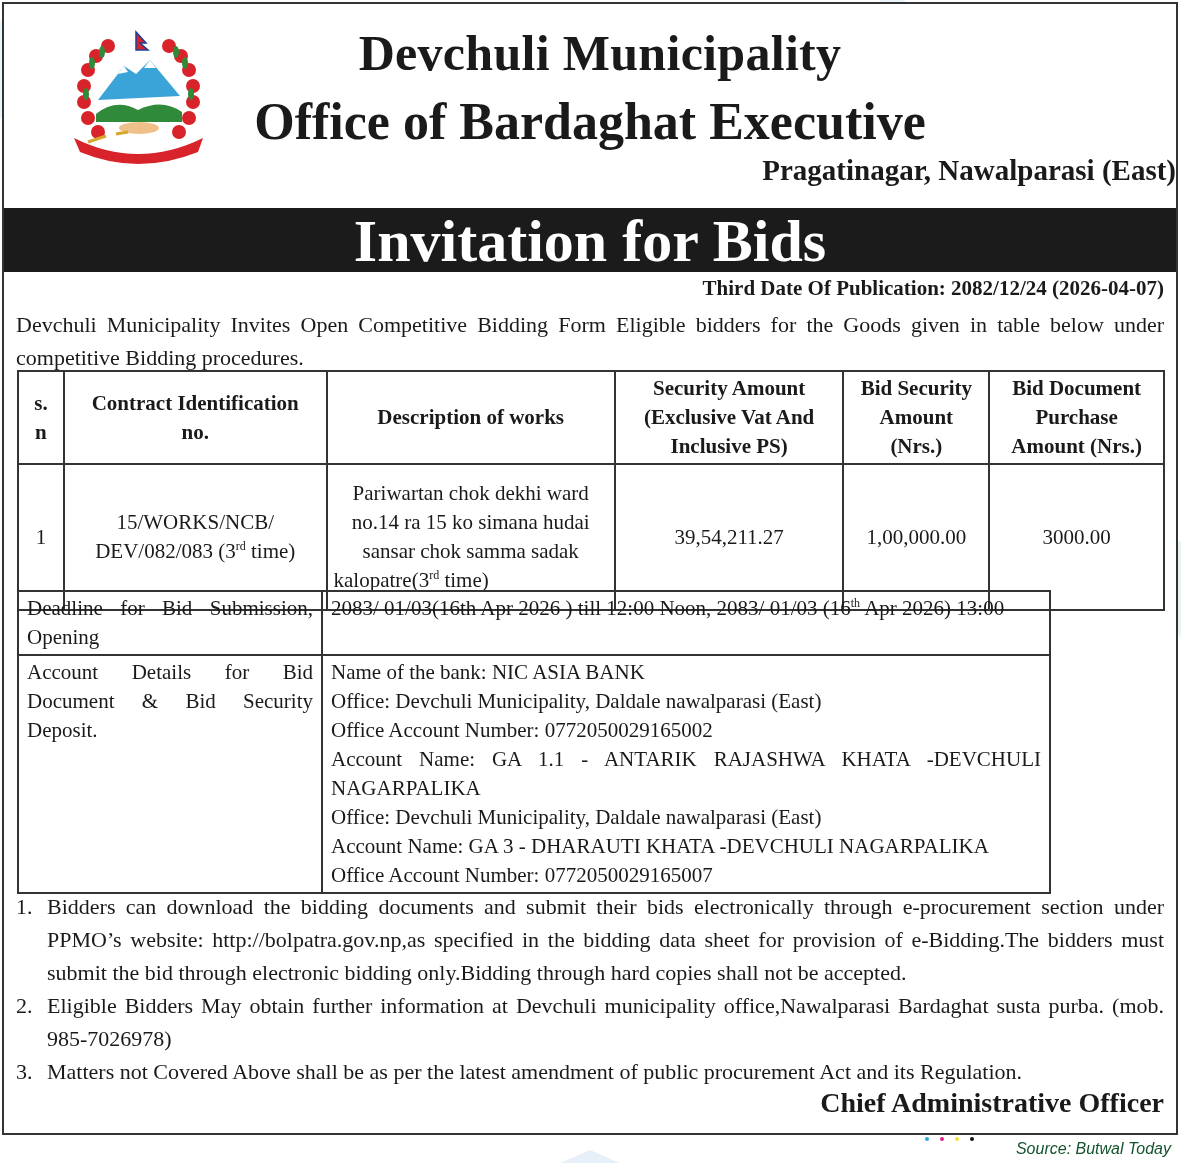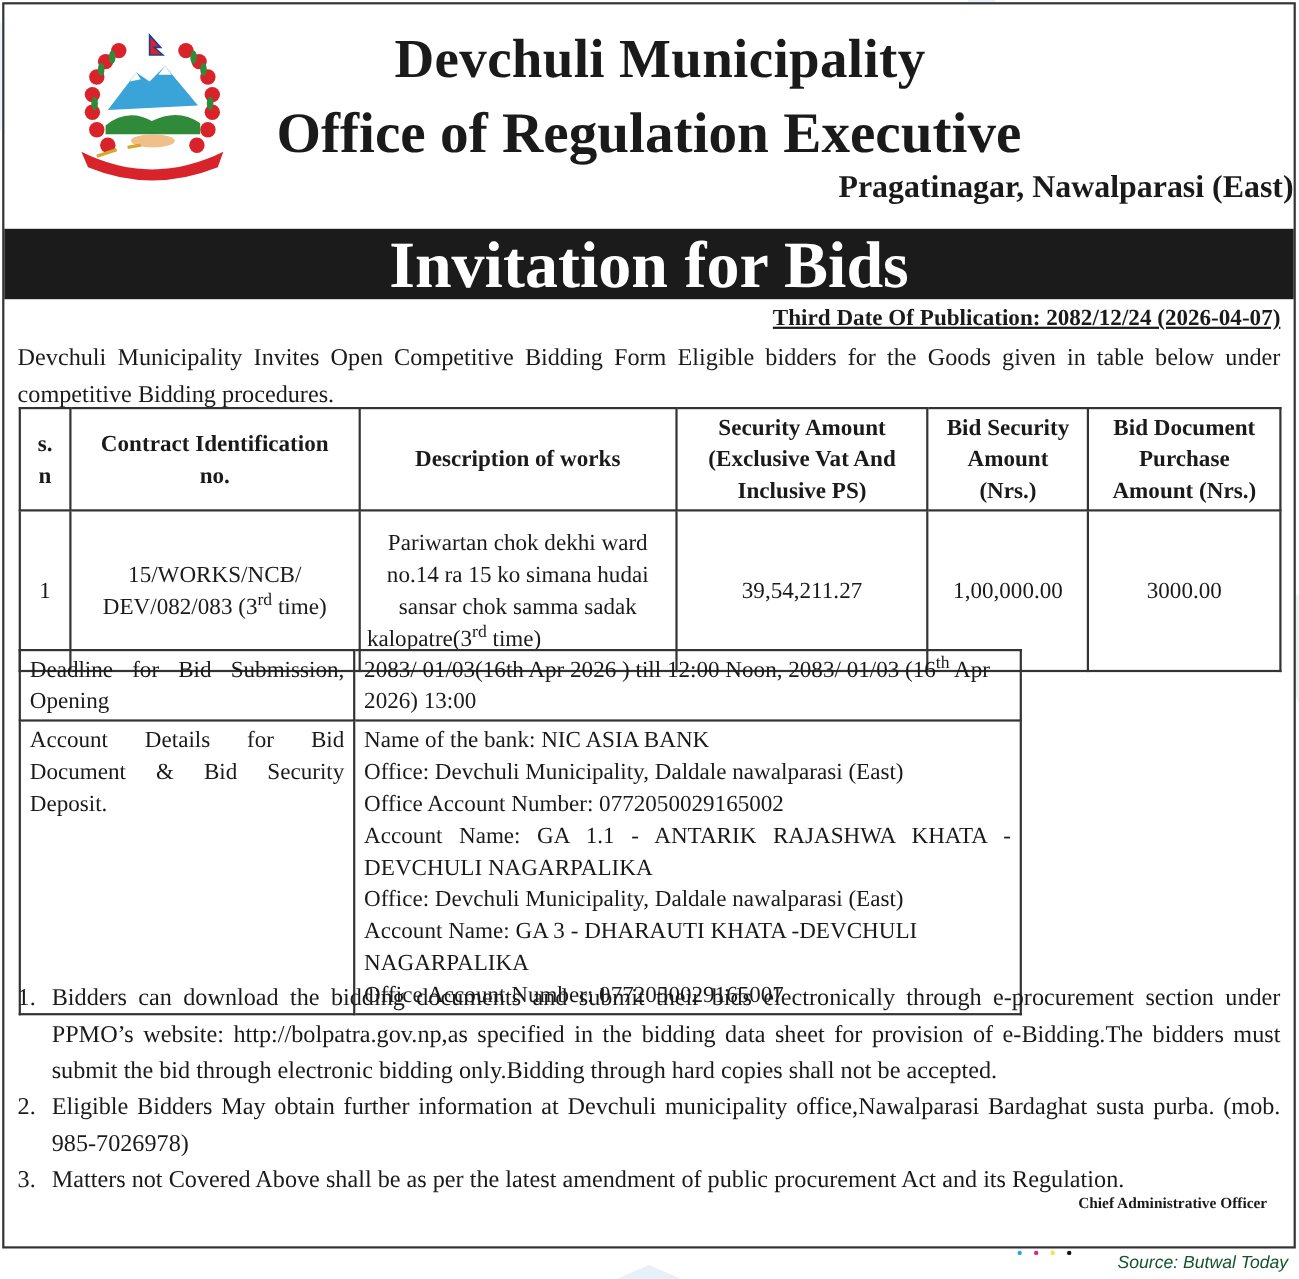--- a/index.html
+++ b/index.html
@@ -17,47 +17,47 @@
     .h-title1 { position: absolute; left: 0; right: 0; top: 20px; text-align: center; padding-left: 20px;
       font-size: 50px; font-weight: bold; letter-spacing: 0.3px; }
     .h-title2 { position: absolute; left: 0; right: 0; top: 88px; text-align: center; padding-left: 0;
       font-size: 52px; font-weight: bold; }
     .h-sub { position: absolute; left: 0; right: 0; top: 150px; text-align: right;
       font-size: 29px; font-weight: bold; }
 
     .banner { position: absolute; left: 0; top: 204px; width: 1172px; height: 64px; background: #1b1b1b;
       color: #fff; text-align: center; font-size: 60px; font-weight: bold; line-height: 66px; }
 
-    .pubdate { position: absolute; right: 12px; top: 272px; font-size: 21px; font-weight: bold; text-decoration: underline; }
+    .pubdate { position: absolute; right: 12px; top: 272px; font-size: 21px; font-weight: bold; }
 
     .intro { position: absolute; left: 12px; right: 12px; top: 304px; font-size: 22px; line-height: 33px;
       text-align: justify; text-align-last: left; }
 
     
     table.bids { position: absolute; left: 13px; top: 366px; width: 1148px; border-collapse: collapse; font-size: 21px; }
     table.bids th, table.bids td { border: 2px solid #333; text-align: center; vertical-align: middle; }
     table.bids th { font-weight: bold; line-height: 29px; padding: 2px 4px; height: 92px; }
     table.bids td { line-height: 29px; height: 118px; padding: 14px 6px; }
     td.desc { text-align: justify; text-align-last: left; }
     td.sn { text-align: left; }
-    sup { font-size: 16px; vertical-align: super; line-height: 0; }
-
-    
-    table.details { position: absolute; left: 13px; top: 586px; width: 912px; border-collapse: collapse; font-size: 21px; }
+    sup { font-size: 12px; vertical-align: super; line-height: 0; }
+
+    
+    table.details { position: absolute; left: 13px; top: 586px; width: 1034px; border-collapse: collapse; font-size: 21px; }
     table.details td { border: 2px solid #333; vertical-align: top; line-height: 29px; padding: 2px 8px; }
     table.details td.lbl { width: 304px; text-align: justify; }
     .line { display: block; }
     .just { text-align: justify; text-align-last: left; }
 
     
     .notes { position: absolute; left: 12px; right: 12px; top: 886px; font-size: 22px; line-height: 33px; list-style: none; }
     .notes li { position: relative; padding-left: 31px; text-align: justify; text-align-last: left; }
     .notes li .num { position: absolute; left: 0; top: 0; }
 
-    .signer { position: absolute; right: 24px; top: 1083px; font-size: 14px; font-weight: bold; }
+    .signer { position: absolute; right: 12px; top: 1083px; font-size: 28px; font-weight: bold; }
 
     .cmyk { position: absolute; left: 925px; top: 1137px; display: flex; gap: 11px; }
     .cmyk span { width: 4px; height: 4px; border-radius: 50%; display: block; }
 
     .source { position: absolute; right: 10px; top: 1140px; font-family: "Liberation Sans", "DejaVu Sans", sans-serif;
       font-style: italic; font-size: 16px; color: #14532d; }
 
     .wm { position: absolute; pointer-events: none; }
   </style>
 </head>
@@ -108,21 +108,21 @@
       <path d="M52,44 L58,36 L62,42 Z M78,38 L84,30 L90,38 Z" fill="#ffffff"></path>
 
       <path d="M30,84 Q50,68 72,80 Q96,68 116,82 L116,92 L30,92 Z" fill="#2f8a3a"></path>
 
       <ellipse cx="73" cy="98" rx="20" ry="6" fill="#f0c08a"></ellipse>
 
       <path d="M8,108 Q72,140 137,108 L132,122 Q72,146 14,122 Z" fill="#d8232a"></path>
       <path d="M22,112 L40,106 M50,104 L62,102" stroke="#d6a72b" stroke-width="3"></path>
     </svg>
     <div class="h-title1">Devchuli Municipality</div>
-    <div class="h-title2">Office of Regulation Executive</div>
+    <div class="h-title2">Office of Bardaghat Executive</div>
     <div class="h-sub">Pragatinagar, Nawalparasi (East)</div>
   </div>
 
   <div class="banner">Invitation for Bids</div>
 
   <div class="pubdate">Third Date Of Publication: 2082/12/24 (2026-04-07)</div>
 
   <p class="intro">Devchuli Municipality Invites Open Competitive Bidding Form Eligible bidders for the Goods given in table below under competitive Bidding procedures.</p>
 
   <table class="bids">

